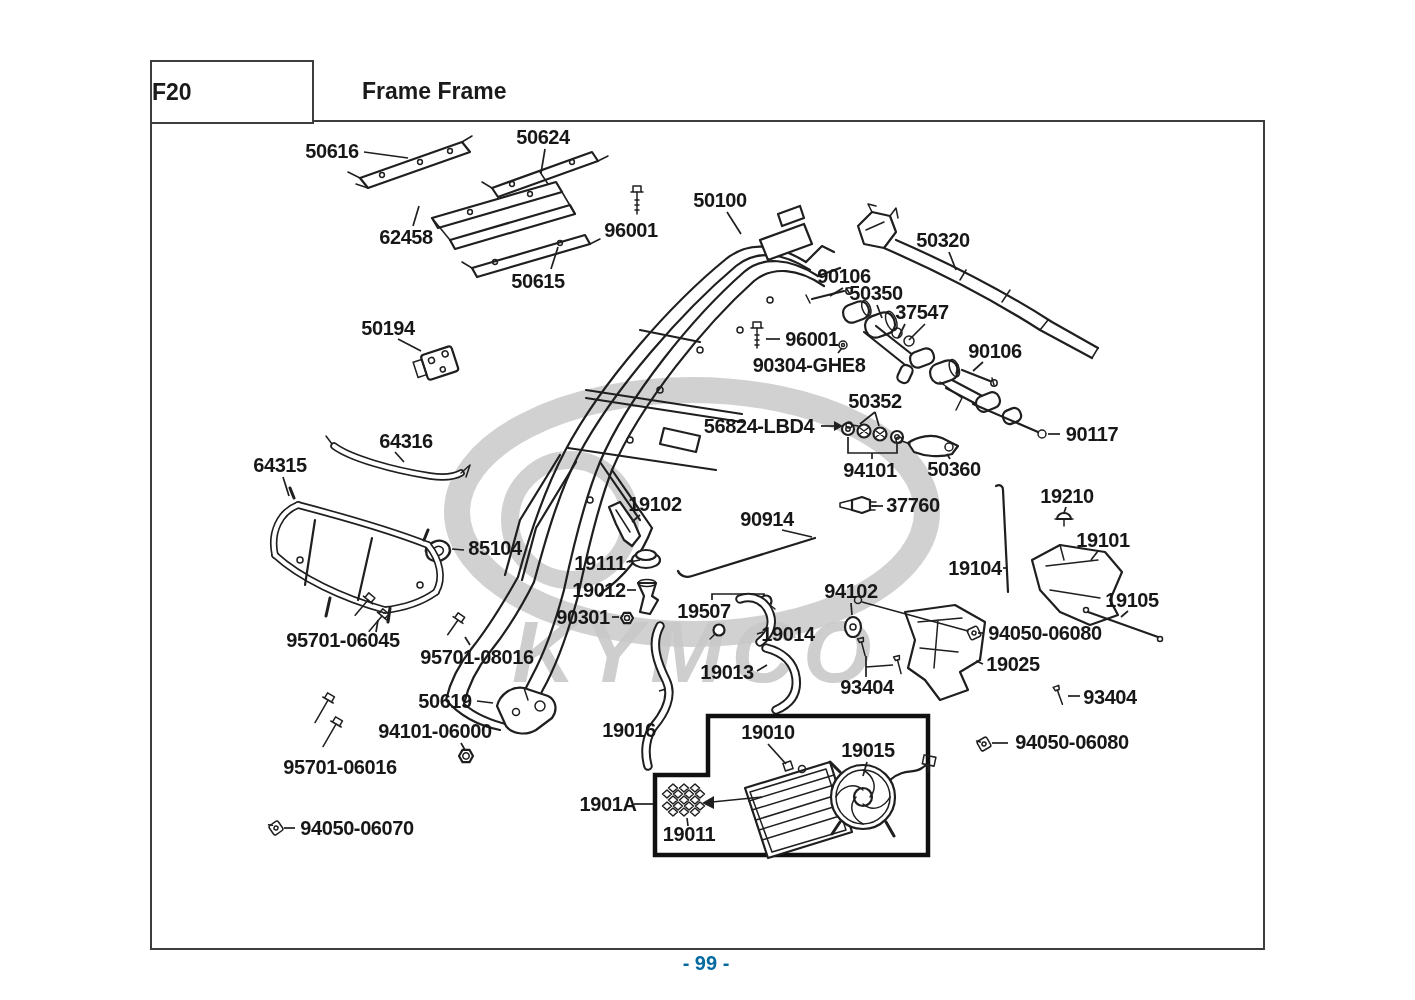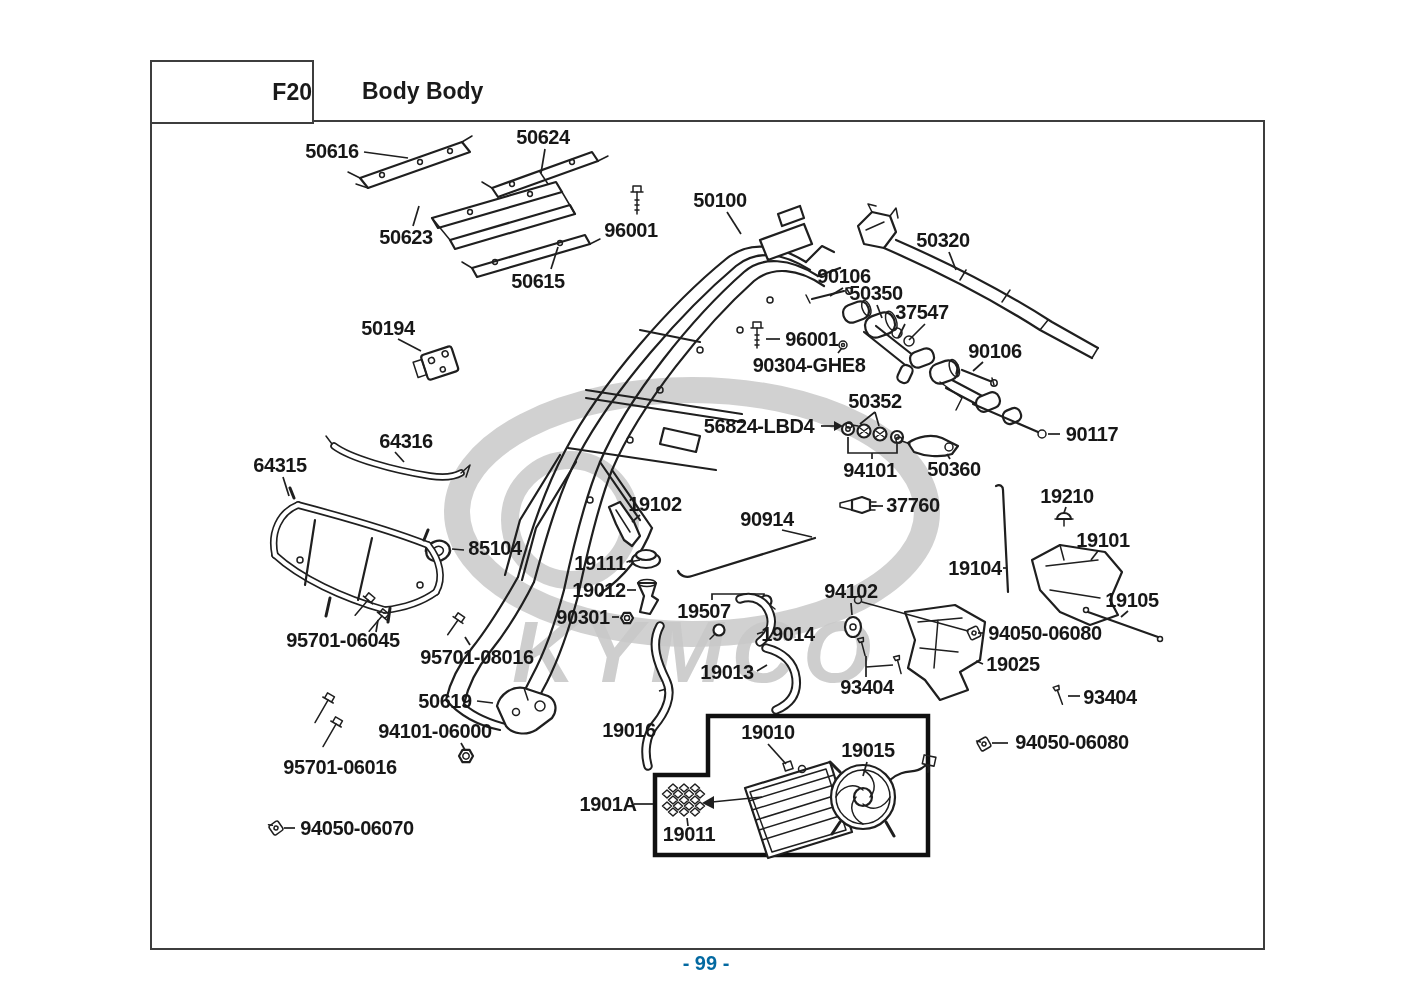--- a/index.html
+++ b/index.html
@@ -2,21 +2,21 @@
 <html style="--line: #1f1f1f; --label: #171717; --border: #3d3d3d; --watermark: #c9c9c9; --box: #101010;"><head>
 <meta charset="utf-8">
 <style>
   :root{
     --line:#1f1f1f; --label:#171717; --border:#3d3d3d; --watermark:#c9c9c9; --box:#101010;
   }
   html,body{margin:0;padding:0;background:#fff;}
   .page{position:relative;width:1415px;height:1000px;background:#fff;overflow:hidden;
         font-family:"Liberation Sans",sans-serif;}
   .code-box{position:absolute;left:150px;top:60px;width:160px;height:60px;
-            border:2px solid var(--border);background:#fff;display:flex;align-items:center;justify-content:flex-end;
+            border:2px solid var(--border);background:#fff;display:flex;align-items:center;justify-content:flex-start;
             font:700 23px "Liberation Sans",sans-serif;color:#1a1a1a;z-index:5;}
   .page-title{position:absolute;left:362px;top:78px;font:700 23px "Liberation Sans",sans-serif;color:#1a1a1a;z-index:5;}
   .diagram-box{position:absolute;left:150px;top:120px;width:1111px;height:826px;
                border:2px solid var(--border);background:#fff;z-index:0;}
   .art{position:absolute;left:0;top:0;width:1415px;height:1000px;z-index:2;}
   .labels{position:absolute;left:0;top:0;width:1399px;height:1000px;z-index:3;pointer-events:none;text-decoration:underline;}
   .plabel{position:absolute;transform:translate(-50%,-50%);
           font:700 20px "Liberation Sans",sans-serif;color:var(--label);
           letter-spacing:-0.4px;white-space:nowrap;}
   .pageno{position:absolute;left:706px;top:963px;transform:translate(-50%,-50%);
@@ -37,21 +37,21 @@
   .bx{stroke:var(--box);stroke-width:4.5;fill:none;stroke-linejoin:miter;}
 </style>
 </head>
 <body>
 
 <div class="page">
 
   <div class="code-box">
     <span>F20</span>
   </div>
-  <div class="page-title">Body Body</div>
+  <div class="page-title">Frame Frame</div>
   <div class="diagram-box"></div>
 
   <svg class="art" viewBox="0 0 1415 1000" xmlns="http://www.w3.org/2000/svg">
 
     <g>
       <ellipse class="wm" cx="692" cy="512" rx="235" ry="122" stroke-width="26"></ellipse>
       <circle class="wm" cx="570" cy="520" r="60" stroke-width="18"></circle>
       <text class="wmt" x="512" y="682">KYMCO</text>
     </g>
 
@@ -480,21 +480,21 @@
       <line x1="688" y1="826" x2="687" y2="818"></line>
       <line x1="284" y1="828" x2="295" y2="828"></line>
     </g>
   </svg>
 
   <div class="labels">
       <div class="plabel" style="left: 332px; top: 151px;">50616</div>
       <div class="plabel" style="left: 543px; top: 137px;">50624</div>
       <div class="plabel" style="left: 720px; top: 200px;">50100</div>
       <div class="plabel" style="left: 631px; top: 230px;">96001</div>
-      <div class="plabel" style="left: 406px; top: 237px;">50623</div>
+      <div class="plabel" style="left: 406px; top: 237px;">62458</div>
       <div class="plabel" style="left: 943px; top: 240px;">50320</div>
       <div class="plabel" style="left: 844px; top: 276px;">90106</div>
       <div class="plabel" style="left: 538px; top: 281px;">50615</div>
       <div class="plabel" style="left: 876px; top: 293px;">50350</div>
       <div class="plabel" style="left: 922px; top: 312px;">37547</div>
       <div class="plabel" style="left: 388px; top: 328px;">50194</div>
       <div class="plabel" style="left: 812px; top: 339px;">96001</div>
       <div class="plabel" style="left: 995px; top: 351px;">90106</div>
       <div class="plabel" style="left: 809px; top: 365px;">90304-GHE8</div>
       <div class="plabel" style="left: 875px; top: 401px;">50352</div>

